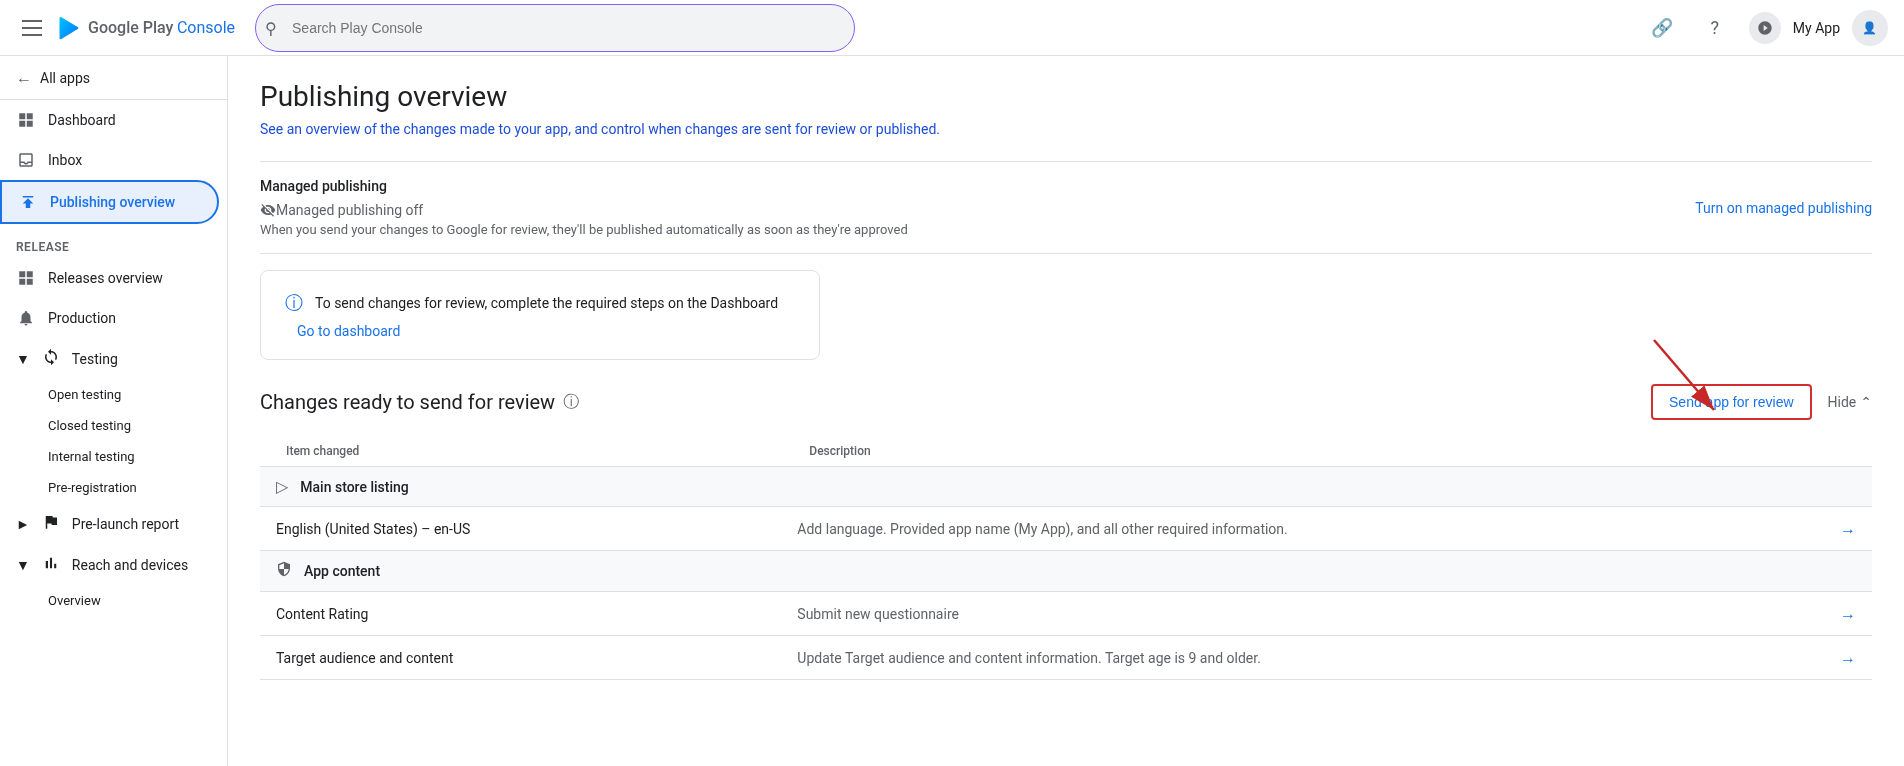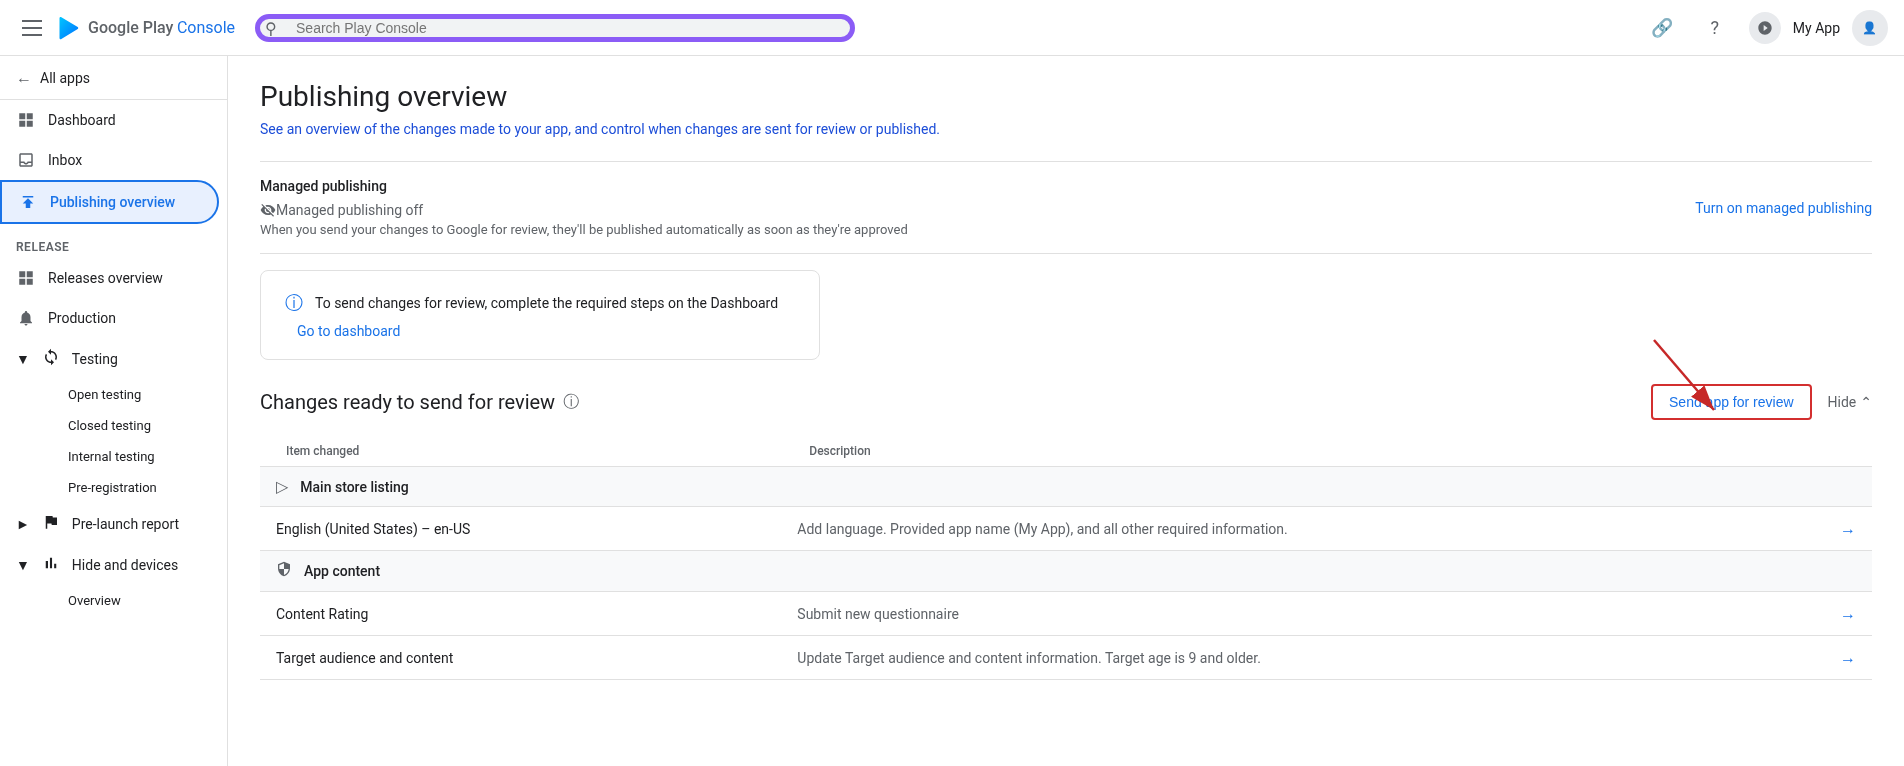--- a/index.html
+++ b/index.html
@@ -8,21 +8,21 @@
     
     .topbar { height: 56px; background: #fff; display: flex; align-items: center; padding: 0 16px; border-bottom: 1px solid #e0e0e0; flex-shrink: 0; z-index: 10; }
     .topbar-menu-icon { width: 32px; height: 32px; display: flex; flex-direction: column; align-items: center; justify-content: center; gap: 5px; cursor: pointer; margin-right: 8px; }
     .topbar-menu-icon span { display: block; width: 20px; height: 2px; background: #5f6368; }
     .topbar-logo { display: flex; align-items: center; gap: 4px; margin-right: 4px; }
     .logo-icon { width: 28px; height: 28px; }
     .logo-text { display: flex; align-items: baseline; gap: 0; }
     .logo-google { color: #5f6368; font-size: 16px; font-weight: 500; }
     .logo-console { color: #1a73e8; font-size: 16px; font-weight: 400; }
     .topbar-search { flex: 1; max-width: 600px; margin: 0 16px; }
-    .topbar-search input { width: 100%; height: 28px; border: 5px solid #8b5cf6; border-radius: 24px; padding: 0 16px 0 36px; font-size: 14px; background: #f1f3f4; outline: none; color: #202124; }
+    .topbar-search input { width: 100%; height: 48px; border: 1px solid #8b5cf6; border-radius: 24px; padding: 0 16px 0 36px; font-size: 14px; background: #f1f3f4; outline: none; color: #202124; }
     .search-wrapper { position: relative; }
     .search-wrapper .search-icon-inner { position: absolute; left: 10px; top: 50%; transform: translateY(-50%); color: #5f6368; font-size: 16px; }
     .topbar-right { margin-left: auto; display: flex; align-items: center; gap: 16px; }
     .topbar-icon-btn { width: 36px; height: 36px; border-radius: 50%; display: flex; align-items: center; justify-content: center; cursor: pointer; color: #5f6368; font-size: 18px; }
     .topbar-app { display: flex; align-items: center; gap: 12px; cursor: pointer; }
     .topbar-app-avatar { width: 32px; height: 32px; border-radius: 50%; background: #e8eaed; display: flex; align-items: center; justify-content: center; font-size: 12px; color: #5f6368; }
     .topbar-app-name { font-size: 14px; color: #202124; }
 
     
     .layout { display: flex; flex: 1; overflow: hidden; }
@@ -34,21 +34,21 @@
 
     .sidebar-item { display: flex; align-items: center; gap: 12px; padding: 10px 16px; cursor: pointer; font-size: 14px; color: #202124; position: relative; }
     .sidebar-item.active { background: #e8f0fe; color: #1a73e8; border-radius: 0 24px 24px 0; margin-right: 8px; }
     .sidebar-item.active::before { content: ''; position: absolute; left: 0; top: 0; bottom: 0; width: 3px; background: #1a73e8; border-radius: 0 2px 2px 0; display: none; }
     .sidebar-item .item-icon { width: 20px; height: 20px; display: flex; align-items: center; justify-content: center; color: #5f6368; flex-shrink: 0; }
     .sidebar-item.active .item-icon { color: #1a73e8; }
     .sidebar-item.active .item-label { color: #1a73e8; font-weight: 500; }
 
     .sidebar-section-label { padding: 16px 16px 4px 16px; font-size: 12px; font-weight: 600; color: #5f6368; text-transform: uppercase; letter-spacing: 0.5px; }
 
-    .sidebar-sub-item { display: flex; padding: 8px 16px 8px 68px; cursor: pointer; font-size: 13px; color: #202124; }
+    .sidebar-sub-item { display: flex; padding: 8px 16px 8px 48px; cursor: pointer; font-size: 13px; color: #202124; }
 
     .sidebar-expandable { display: flex; align-items: center; gap: 12px; padding: 10px 16px; cursor: pointer; font-size: 14px; color: #202124; }
 
     
     .main { flex: 1; overflow-y: auto; background: #fff; padding: 24px 32px; position: relative; }
 
     .page-title { font-size: 28px; font-weight: 400; color: #202124; margin-bottom: 8px; }
     .page-subtitle { font-size: 14px; color: #1d4ed8; margin-bottom: 24px; }
 
     .divider { height: 1px; background: #e0e0e0; margin: 16px 0; }
@@ -219,21 +219,21 @@
       <span>Pre-launch report</span>
     </div>
 
     <div class="sidebar-expandable">
       <span class="item-icon">▼</span>
       <span class="item-icon">
         <svg width="18" height="18" viewBox="0 0 24 24" fill="currentColor">
             <path d="M5 9.2h3V19H5zM10.6 5h2.8v14h-2.8zm5.6 8H19v6h-2.8z"></path>
           </svg>
       </span>
-      <span>Hide and devices</span>
+      <span>Reach and devices</span>
     </div>
     <div class="sidebar-sub-item">
       <span>Overview</span>
     </div>
   </div>
 
   <div class="main">
     <h1 class="page-title">Publishing overview</h1>
     <p class="page-subtitle">See an overview of the changes made to your app, and control when changes are sent for review or published.</p>
 

